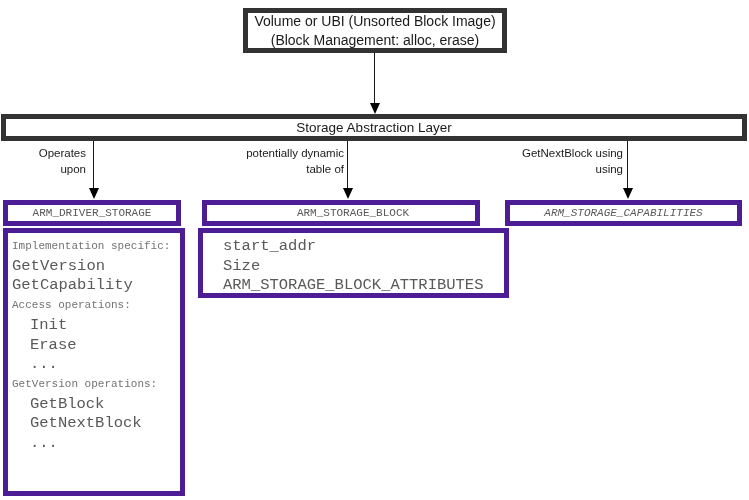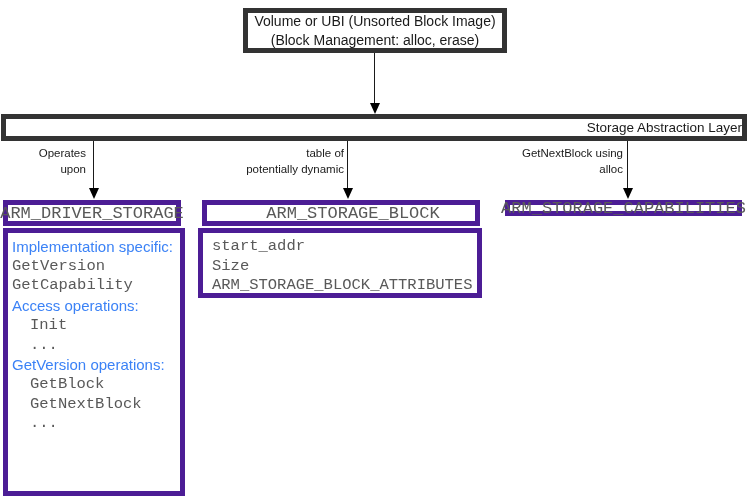--- a/index.html
+++ b/index.html
@@ -27,21 +27,21 @@
     border-color: #333333;
     display: flex; flex-direction: column;
     align-items: center; justify-content: center;
     font-size: 14px; line-height: 19px; color: #1a1a1a;
     text-align: center;
   }
   
   .sal-box {
     left: 1px; top: 114px; width: 746px; height: 27px;
     border-color: #333333;
-    display: flex; align-items: center; justify-content: flex-end;
+    display: flex; align-items: center; justify-content: center;
     font-size: 13.5px; color: #1a1a1a;
   }
   
   .vline {
     position: absolute; width: 1px; background: #1a1a1a;
   }
   .ahead {
     position: absolute; width: 0; height: 0;
     border-left: 5px solid transparent;
     border-right: 5px solid transparent;
@@ -52,42 +52,42 @@
     position: absolute;
     text-align: right;
     font-size: 11.5px;
     line-height: 15.5px;
     color: #1a1a1a;
   }
   
   .hdr {
     display: flex; align-items: center; justify-content: center;
     font-family: "Liberation Mono", "DejaVu Sans Mono", monospace;
-    font-size: 17px; color: #595959;
+    font-size: 11px; color: #595959;
     white-space: nowrap;
   }
   .body-box {
     font-family: "Liberation Mono", "DejaVu Sans Mono", monospace;
     font-size: 15.5px; color: #595959;
     padding: 4px 0 0 4px;
     white-space: nowrap;
     overflow: hidden;
   }
   .body-box .line { line-height: 19.7px; }
   .body-box .code { font-family: "Liberation Mono", "DejaVu Sans Mono", monospace; color: #595959; }
   .body-box .code.indent { padding-left: 18px; }
   .body-box .lbl {
-    font-family: Liberation Sans, sans-serif;
-    font-size: 15px; color: #3b82f6;
+    font-family: Liberation Mono, monospace;
+    font-size: 11px; color: #737373;
   }
   .driver-hdr { left: 3px;  top: 200px; width: 178px; height: 26px; }
   .driver-body { left: 3px; top: 228px; width: 182px; height: 268px; }
   .block-hdr { left: 202px; top: 200px; width: 278px; height: 26px; padding-left: 24px; }
-  .block-body { left: 198px; top: 228px; width: 284px; height: 70px; padding-left: 9px; }
-  .caps-box { left: 505px; top: 200px; width: 237px; height: 16px; }
+  .block-body { left: 198px; top: 228px; width: 311px; height: 70px; padding-left: 20px; }
+  .caps-box { left: 505px; top: 200px; width: 237px; height: 26px; font-style: italic; }
 </style>
 </head>
 <body>
 
 <div class="canvas">
 
   <div class="box top-box">
     <div>Volume or UBI (Unsorted Block Image)</div>
     <div>(Block Management: alloc, erase)</div>
   </div>
@@ -102,40 +102,41 @@
   <div class="vline" style="left:93px; top:141px; height:49px;"></div>
   <div class="ahead" style="left:89px; top:188px;"></div>
   <div class="edge-label" style="left:6px; top:146px; width:80px;">
     <div>Operates</div>
     <div>upon</div>
   </div>
 
   <div class="vline" style="left:347px; top:141px; height:49px;"></div>
   <div class="ahead" style="left:343px; top:188px;"></div>
   <div class="edge-label" style="left:214px; top:146px; width:130px;">
+    <div>potentially dynamic</div>
     <div>table of</div>
-    <div>potentially dynamic</div>
   </div>
 
   <div class="vline" style="left:627px; top:141px; height:49px;"></div>
   <div class="ahead" style="left:623px; top:188px;"></div>
   <div class="edge-label" style="left:493px; top:146px; width:130px;">
     <div>GetNextBlock using</div>
-    <div>alloc</div>
+    <div>using</div>
   </div>
 
   <div class="box hdr driver-hdr">
     <span>ARM_DRIVER_STORAGE</span>
   </div>
   <div class="box body-box driver-body">
     <div class="line lbl">Implementation specific:</div>
     <div class="line code">GetVersion</div>
     <div class="line code">GetCapability</div>
     <div class="line lbl">Access operations:</div>
     <div class="line code indent">Init</div>
+    <div class="line code indent">Erase</div>
     <div class="line code indent">...</div>
     <div class="line lbl">GetVersion operations:</div>
     <div class="line code indent">GetBlock</div>
     <div class="line code indent">GetNextBlock</div>
     <div class="line code indent">...</div>
   </div>
 
   <div class="box hdr block-hdr">
     <span>ARM_STORAGE_BLOCK</span>
   </div>

